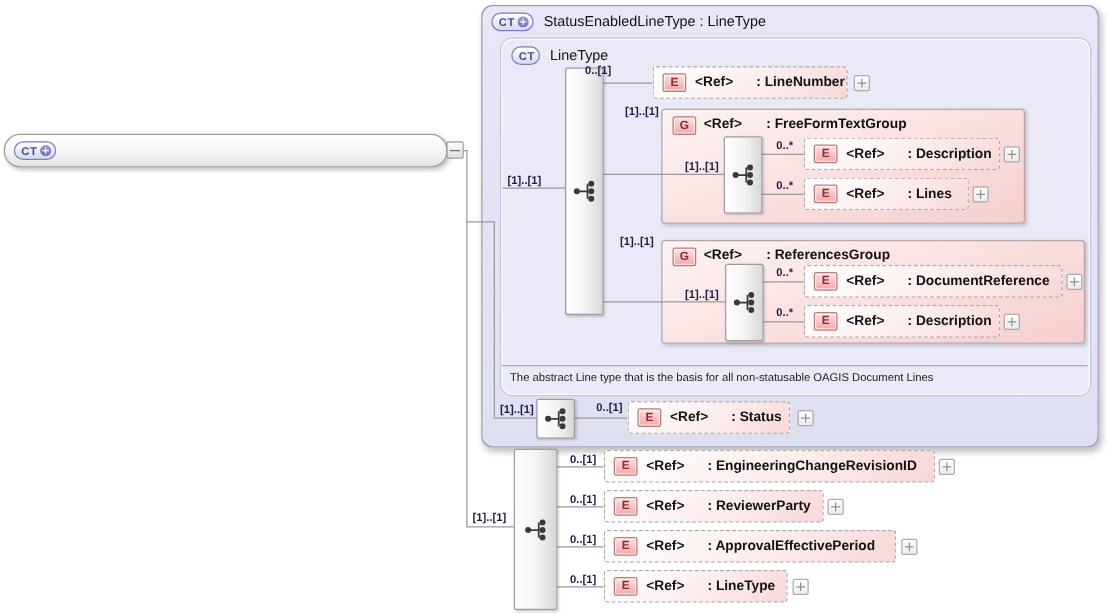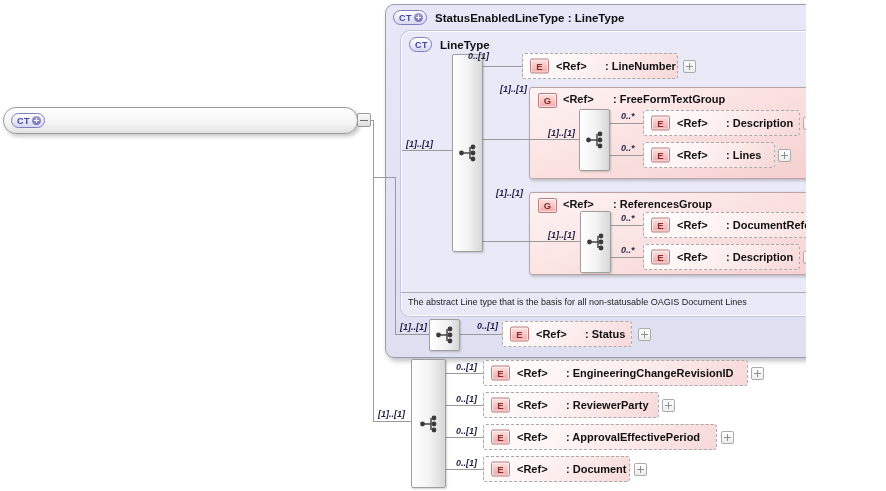--- a/index.html
+++ b/index.html
@@ -1,34 +1,34 @@
 <!DOCTYPE html>
 <html><head>
 <meta charset="utf-8">
 <style>
   html,body{margin:0;padding:0;background:#FFFFFF;}
-  .canvas{position:relative;width:782px;height:491px;background:#FFFFFF;overflow:hidden;
-          font-family:"Liberation Sans", sans-serif;padding-left:24px;}
+  .canvas{position:relative;width:886px;height:491px;background:#FFFFFF;overflow:hidden;
+          font-family:"Liberation Sans", sans-serif;}
   .hline{position:absolute;height:1px;background:#9A9A9A;}
   .vline{position:absolute;width:1px;background:#9A9A9A;}
 
   
   .root-box{position:absolute;left:3px;top:107px;width:355px;height:27px;
     border:1px solid #9B9B9B;border-radius:13px;
     background:linear-gradient(180deg,#FFFFFF 0%,#F4F4F4 60%,#E3E3E3 100%);
     box-shadow:2px 2px 4px rgba(0,0,0,.25);display:flex;align-items:center;gap:8px;padding-left:7px;box-sizing:border-box;}
   .outer-box{position:absolute;left:385px;top:4px;width:492px;height:352px;
     border:1px solid #9A9AB8;border-radius:9px;
     background:linear-gradient(180deg,#E7E7F8 0%,#DFDFF2 100%);
     box-shadow:2px 3px 5px rgba(0,0,0,.25);}
   .inner-box{position:absolute;left:15px;top:26px;width:469px;height:283px;
     border:1px solid #FDFDFF;border-radius:9px;background:#E9E9F8;
     box-shadow:0 0 0 1px #C5C5DA;}
   .hdr-row{position:absolute;left:7px;top:5px;display:flex;align-items:center;gap:8px;}
-  .hdr-label{font-size:11.5px;font-weight:bold;color:#111;white-space:nowrap;}
+  .hdr-label{font-size:11.5px;font-weight:normal;color:#111;white-space:nowrap;}
 
   
   .ct-badge{display:inline-flex;align-items:center;gap:2px;height:13px;padding:0 3px 0 5px;
     border:1px solid #7C7CC0;border-radius:8px;
     background:linear-gradient(180deg,#FFFFFF,#D8D8F0);}
   .ct-badge .ct-txt{font-size:9px;font-weight:bold;color:#4646A2;letter-spacing:.5px;}
   .ct-plus-circle{width:9px;height:9px;border-radius:50%;
     background:linear-gradient(#FFF,#FFF) center/5px 1px no-repeat,
                linear-gradient(#FFF,#FFF) center/1px 5px no-repeat,
                linear-gradient(180deg,#9D9DDC,#6F6FBC);}
@@ -64,21 +64,21 @@
 
   
   .plus-btn{position:absolute;width:13px;height:13px;border:1px solid #ABABAB;border-radius:2px;box-sizing:border-box;
     background:linear-gradient(#8F8F8F,#8F8F8F) center/7px 1px no-repeat,
                linear-gradient(#8F8F8F,#8F8F8F) center/1px 7px no-repeat,
                linear-gradient(180deg,#FFFFFF,#ECECEC);}
   .minus-btn{position:absolute;width:14px;height:14px;border:1px solid #9A9A9A;border-radius:2px;box-sizing:border-box;
     background:linear-gradient(#6F6F6F,#6F6F6F) center/8px 1px no-repeat,
                linear-gradient(180deg,#FBFBFB,#DEDEDE);}
 
-  .card{position:absolute;font-size:9px;font-weight:bold;font-style:italic;color:#1E1E46;white-space:nowrap;}
+  .card{position:absolute;font-size:9px;font-weight:bold;color:#1E1E46;white-space:nowrap;}
   .annot{position:absolute;font-size:9px;color:#222;white-space:nowrap;}
   .sep{position:absolute;height:1px;background:#ABABAB;}
 </style>
 </head>
 <body>
 
 <svg width="0" height="0" style="position:absolute">
     <defs>
   <g id="seqGlyph">
     <circle cx="3.5" cy="9" r="2.4" fill="#3A3A3A"></circle>
@@ -230,21 +230,21 @@
   <div class="el-box" style="left:483px;top:424px;width:234px;">
     <span class="eg-badge">E</span>
     <span class="el-ref">&lt;Ref&gt;</span>
     <span class="el-name">: ApprovalEffectivePeriod</span>
   </div>
   <div class="plus-btn" style="left:721px;top:431px;"></div>
 
   <div class="el-box" style="left:483px;top:456px;width:147px;">
     <span class="eg-badge">E</span>
     <span class="el-ref">&lt;Ref&gt;</span>
-    <span class="el-name">: Document</span>
+    <span class="el-name">: LineType</span>
   </div>
   <div class="plus-btn" style="left:634px;top:463px;"></div>
 
   <div class="card" style="left:406px;top:139px;">[1]..[1]</div>
   <div class="card" style="left:468px;top:51px;">0..[1]</div>
   <div class="card" style="left:500px;top:84px;">[1]..[1]</div>
   <div class="card" style="left:548px;top:128px;">[1]..[1]</div>
   <div class="card" style="left:621px;top:111px;">0..*</div>
   <div class="card" style="left:621px;top:143px;">0..*</div>
   <div class="card" style="left:496px;top:188px;">[1]..[1]</div>

